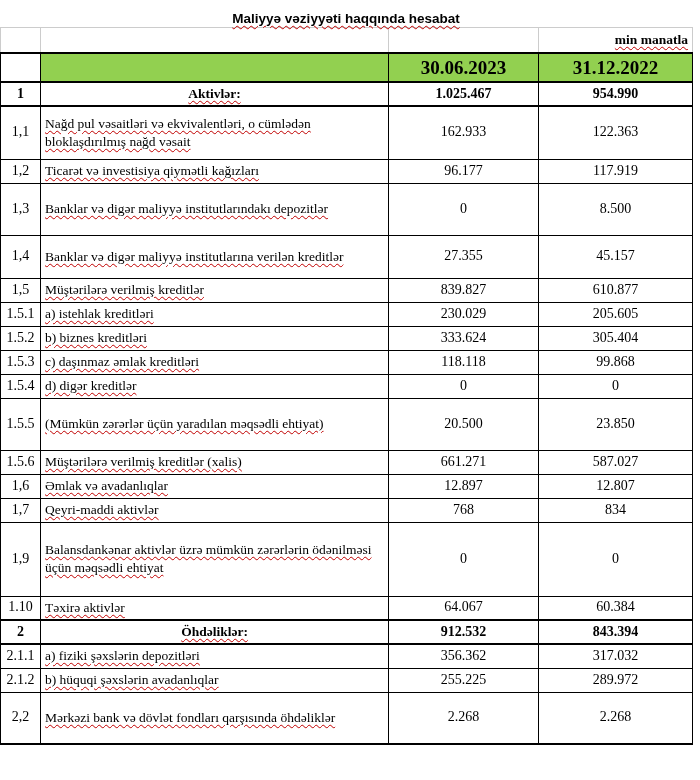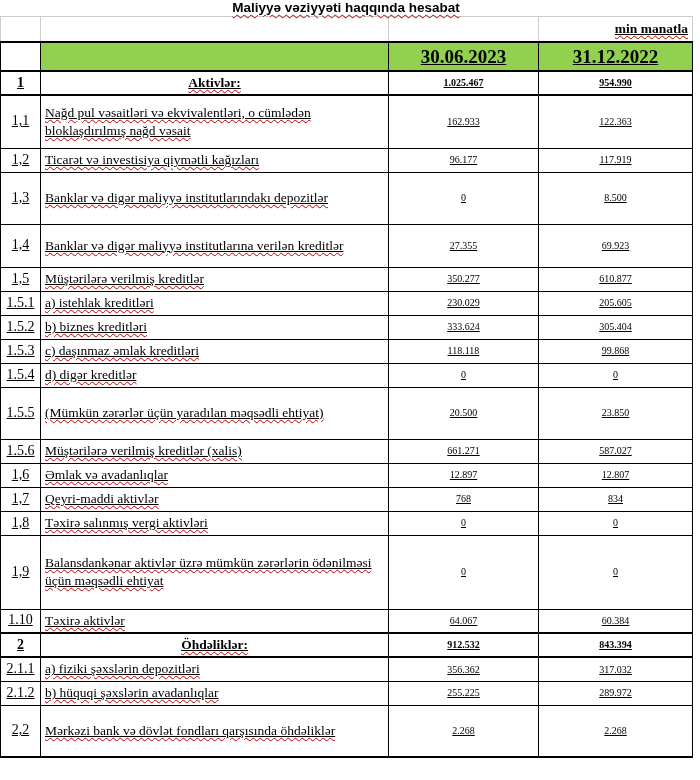--- a/index.html
+++ b/index.html
@@ -9,24 +9,24 @@
     --griddark:#000000;
   }
   html,body{margin:0;padding:0;}
   body{
     width:700px;height:780px;overflow:hidden;background:#ffffff;
     font-family:"Liberation Serif","DejaVu Serif",serif;color:#000;
   }
   .title{
     width:692px;height:16px;line-height:15px;text-align:center;
     font-family:"Liberation Sans","DejaVu Sans",sans-serif;
-    font-weight:bold;font-size:13.5px;
+    font-weight:bold;font-size:13.5px;margin-top:11px;
   }
   table{
-    border-collapse:collapse;table-layout:fixed;width:692px;text-decoration:underline;
+    border-collapse:collapse;table-layout:fixed;width:692px;
   }
   col.w-no{width:40px;}
   col.w-label{width:348px;}
   col.w-v1{width:150px;}
   col.w-v2{width:154px;}
   td{
     vertical-align:middle;padding:1px 4px;overflow:hidden;
     border:1px solid var(--griddark);
     font-size:13.5px;line-height:1.35;
   }
@@ -41,21 +41,21 @@
   tr.green-row{height:26px;}
   tr.green-row td{
     text-align:center;font-weight:bold;font-size:19px;
     border-top:2px solid var(--griddark);
     border-bottom:2px solid var(--griddark);
   }
   tr.green-row td.fill{background:var(--green);}
   
   tbody tr{height:24px;}
   td.c-no{text-align:center;font-size:14px;}
-  td.c-val{text-align:center;font-size:10px;}
+  td.c-val{text-align:center;font-size:14px;}
   td.c-label{text-align:left;}
   tr.section td{font-weight:bold;border-top-width:2px;border-bottom-width:2px;}
   tr.section td.c-label{text-align:center;}
   tbody tr:last-child td{border-bottom-width:2px;}
   
   tr[data-rowno="1,1"]{height:53px;}
   tr[data-rowno="1,3"]{height:52px;}
   tr[data-rowno="1,4"]{height:43px;}
   tr[data-rowno="1.5.5"]{height:52px;}
   tr[data-rowno="1,9"]{height:74px;}
@@ -125,27 +125,27 @@
     <td class="c-no">1,3</td>
     <td class="c-label"><span class="sq">Banklar və digər maliyyə institutlarındakı depozitlər</span></td>
     <td class="c-val">0</td>
     <td class="c-val">8.500</td>
   </tr>
 
   <tr data-rowno="1,4">
     <td class="c-no">1,4</td>
     <td class="c-label"><span class="sq">Banklar və digər maliyyə institutlarına verilən kreditlər</span></td>
     <td class="c-val">27.355</td>
-    <td class="c-val">69.923</td>
+    <td class="c-val">45.157</td>
   </tr>
 
   <tr data-rowno="1,5">
     <td class="c-no">1,5</td>
     <td class="c-label"><span class="sq">Müştərilərə verilmiş kreditlər</span></td>
-    <td class="c-val">350.277</td>
+    <td class="c-val">839.827</td>
     <td class="c-val">610.877</td>
   </tr>
 
   <tr data-rowno="1.5.1">
     <td class="c-no">1.5.1</td>
     <td class="c-label"><span class="sq">a) istehlak kreditləri</span></td>
     <td class="c-val">230.029</td>
     <td class="c-val">205.605</td>
   </tr>
 
@@ -191,26 +191,20 @@
     <td class="c-val">12.807</td>
   </tr>
 
   <tr data-rowno="1,7">
     <td class="c-no">1,7</td>
     <td class="c-label"><span class="sq">Qeyri-maddi aktivlər</span></td>
     <td class="c-val">768</td>
     <td class="c-val">834</td>
   </tr>
 
-  <tr data-rowno="1,8">
-    <td class="c-no">1,8</td>
-    <td class="c-label"><span class="sq">Təxirə salınmış vergi aktivləri</span></td>
-    <td class="c-val">0</td>
-    <td class="c-val">0</td>
-  </tr>
 
   <tr data-rowno="1,9">
     <td class="c-no">1,9</td>
     <td class="c-label"><span class="sq">Balansdankənar aktivlər üzrə mümkün zərərlərin ödənilməsi üçün məqsədli ehtiyat</span></td>
     <td class="c-val">0</td>
     <td class="c-val">0</td>
   </tr>
 
   <tr data-rowno="1.10">
     <td class="c-no">1.10</td>

